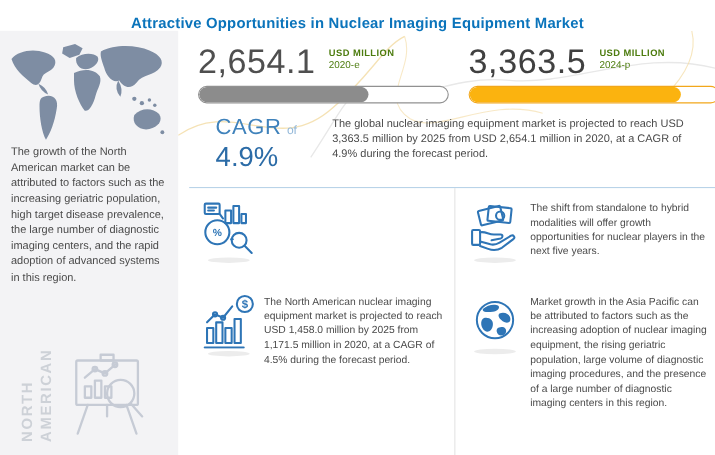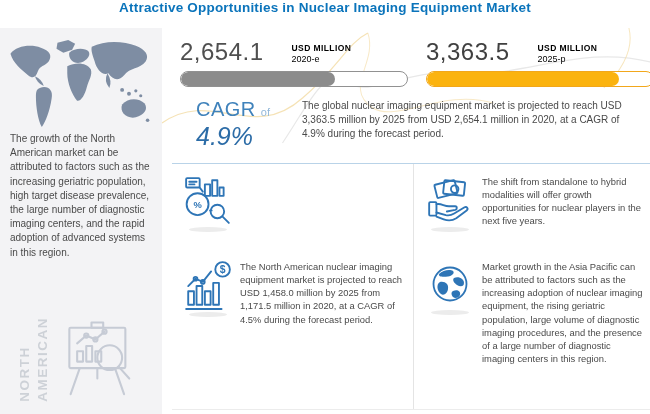--- a/index.html
+++ b/index.html
@@ -1,19 +1,19 @@
 <!DOCTYPE html>
 <html><head>
 <meta charset="utf-8">
 <style>
   * { margin:0; padding:0; box-sizing:border-box; }
   body { font-family:"Liberation Sans", sans-serif; background:#fff; }
   .page { width:650px; height:414px; background:#fff; overflow:hidden; position:relative; }
 
-  .header { height:28px; display:flex; align-items:flex-start; justify-content:center; }
+  .header { height:28px; display:flex; align-items:flex-end; justify-content:center; }
   .title { color:#0b74bb; font-size:13.5px; font-weight:bold; letter-spacing:.2px; }
 
   .content { display:flex; height:386px; }
 
   
   .sidebar { width:162px; background:#f3f3f5; flex-shrink:0; position:relative; padding-top:6px; }
   .map-wrap { width:150px; margin:2px auto 0; }
   .sidebar-note { margin:0 10px 0 10px; font-size:10px; line-height:1.42; color:#4a4a4a; }
   .sidebar-bottom { position:absolute; left:16px; bottom:12px; display:flex; align-items:flex-end; }
   .watermark { writing-mode:vertical-rl; transform:rotate(180deg); color:#cdd1d7; font-weight:bold;
@@ -22,37 +22,37 @@
   .easel { margin-left:4px; margin-bottom:2px; }
 
   
   .main { flex:1; position:relative; padding-left:10px; }
   .deco { position:absolute; top:0; left:0; width:100%; height:140px; pointer-events:none; }
 
   .stats-row { display:flex; margin-top:12px; position:relative; }
   .stat { width:228px; margin-left:8px; }
   .stat + .stat { margin-left:18px; }
   .stat-line { display:flex; align-items:flex-start; }
-  .stat-value { font-size:24px; line-height:1; color:#4f4f4f; letter-spacing:.5px; }
+  .stat-value { font-size:31px; line-height:1; color:#4f4f4f; letter-spacing:.5px; }
   .stat-value.orange { color:#404040; }
-  .stat-unit { margin-left:28px; margin-top:3px; color:#000000; }
+  .stat-unit { margin-left:12px; margin-top:3px; color:#4d7c0f; }
   .unit-label { display:block; font-size:8.5px; font-weight:bold; letter-spacing:.4px; }
   .unit-period { display:block; font-size:9px; margin-top:1px; }
   .bar { margin-top:7px; height:16px; border-radius:9px; background:#fff; position:relative; overflow:hidden; }
   .bar.gray-track { border:1px solid #919191; }
   .bar.orange-track { border:1px solid #f2a71b; }
   .bar-fill { height:100%; border-radius:9px; }
   .fill-gray { background:#8c8c8c; }
   .fill-orange { background:#fbb30f; }
 
   .cagr-row { display:flex; margin-top:11px; position:relative; }
   .cagr { width:100px; margin-left:24px; flex-shrink:0; }
   .cagr-label { color:#3f82bb; font-size:20px; letter-spacing:.5px;margin-top:28px; }
   .cagr-of { color:#93b8d9; font-size:11px; margin-left:5px; }
-  .cagr-value { color:#2c6ca7; font-size:25px; margin-top:1px;font-style:italic; }
+  .cagr-value { color:#2c6ca7; font-size:25px; margin-top:1px; }
   .summary { flex:1; font-size:10px; line-height:1.4; color:#4a4a4a; margin:1px 12px 0 6px; }
 
   .boxes { display:flex; margin-top:12px; border-top:1px solid #b9d3e8; border-bottom:1px solid #ececec; height:247px; }
   .col { width:50%; padding-top:9px; }
   .col.right { border-left:1px solid #e4e4e4; }
   .box { display:flex; padding:2px 10px 0 8px; }
   .box + .box { margin-top:26px; }
   .icon-wrap { width:56px; flex-shrink:0; text-align:center; }
   .icon-shadow { width:38px; height:5px; background:#ececec; border-radius:50%; margin:2px auto 0; }
   .box-text { font-size:9.4px; line-height:1.4; color:#4a4a4a; margin-left:4px; }
@@ -141,21 +141,21 @@
           <div class="bar gray-track">
             <div class="bar-fill fill-gray" style="width: 68%;"></div>
           </div>
         </div>
 
         <div class="stat">
           <div class="stat-line">
             <span class="stat-value orange">3,363.5</span>
             <span class="stat-unit">
               <span class="unit-label">USD MILLION</span>
-              <span class="unit-period">2025-p</span>
+              <span class="unit-period">2024-p</span>
             </span>
           </div>
           <div class="bar orange-track">
             <div class="bar-fill fill-orange" style="width: 85%;"></div>
           </div>
         </div>
       </div>
 
       <div class="cagr-row">
         <div class="cagr">

